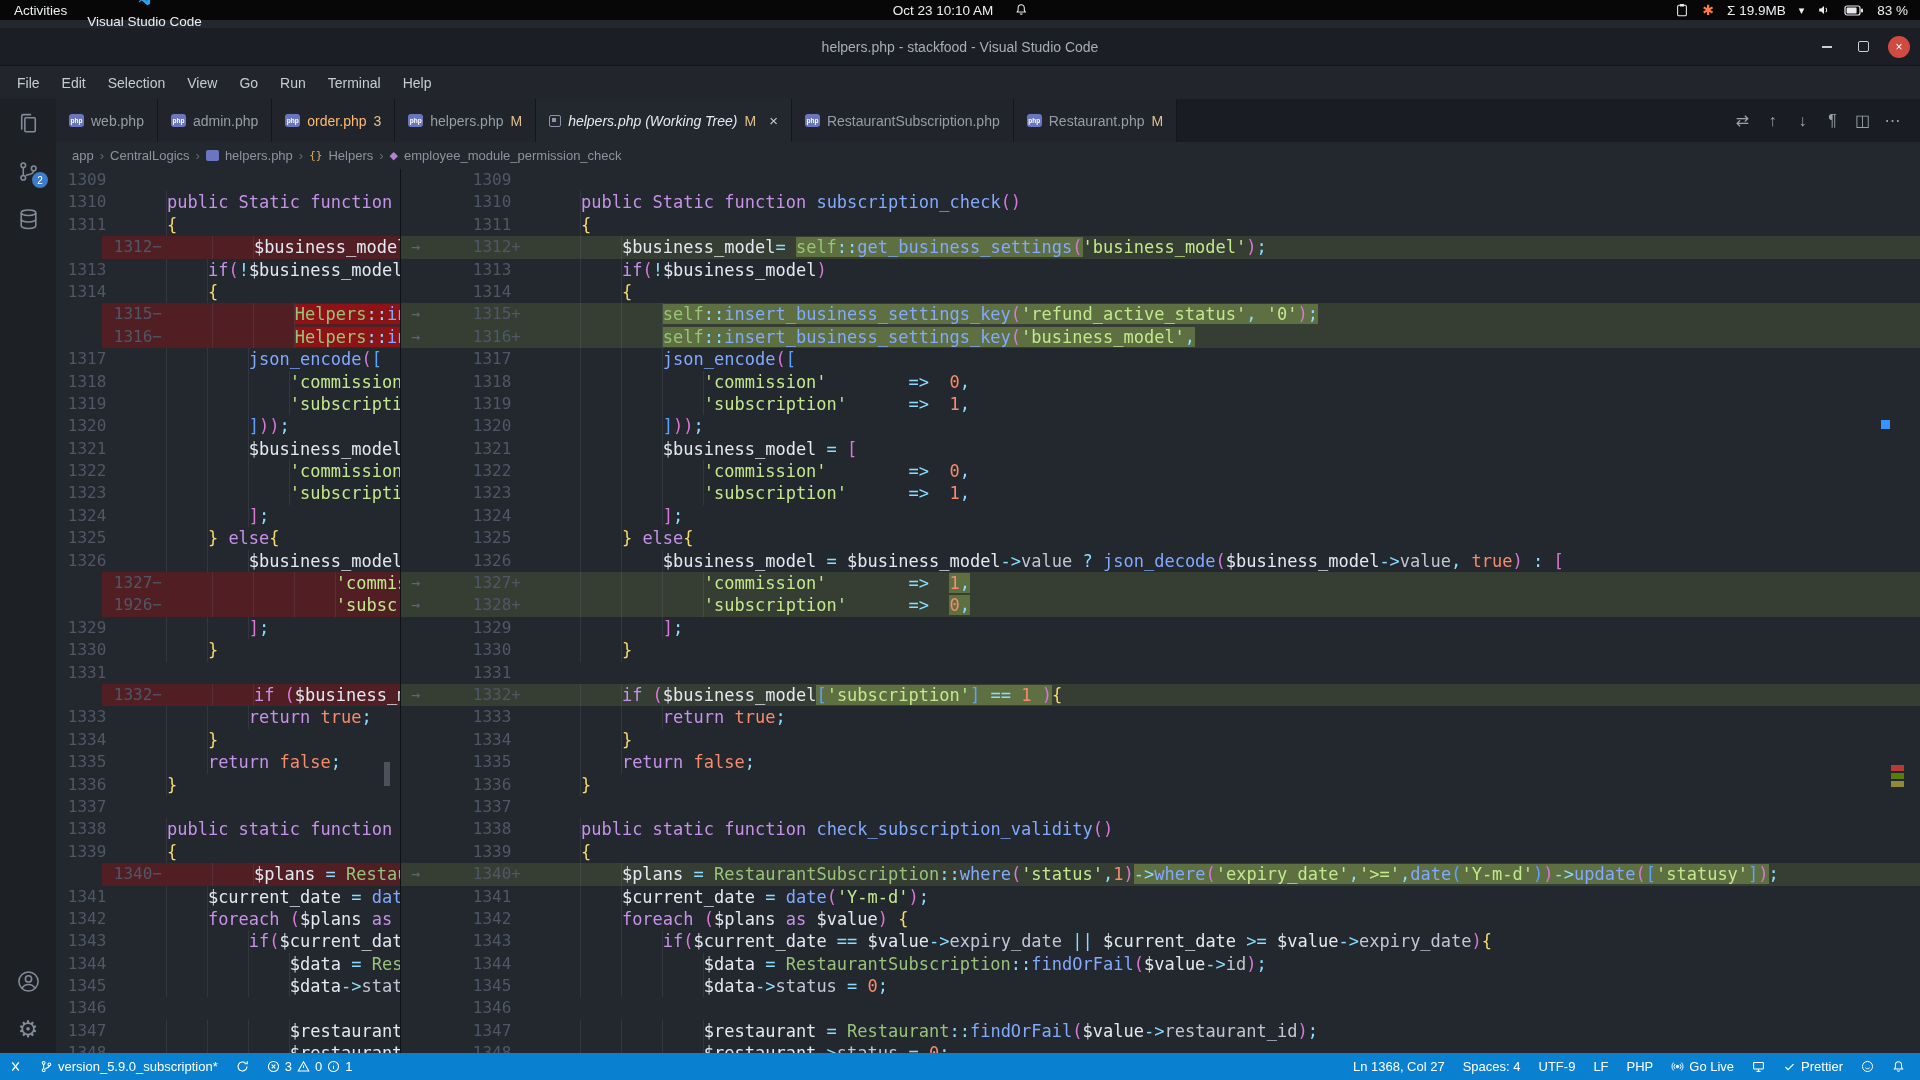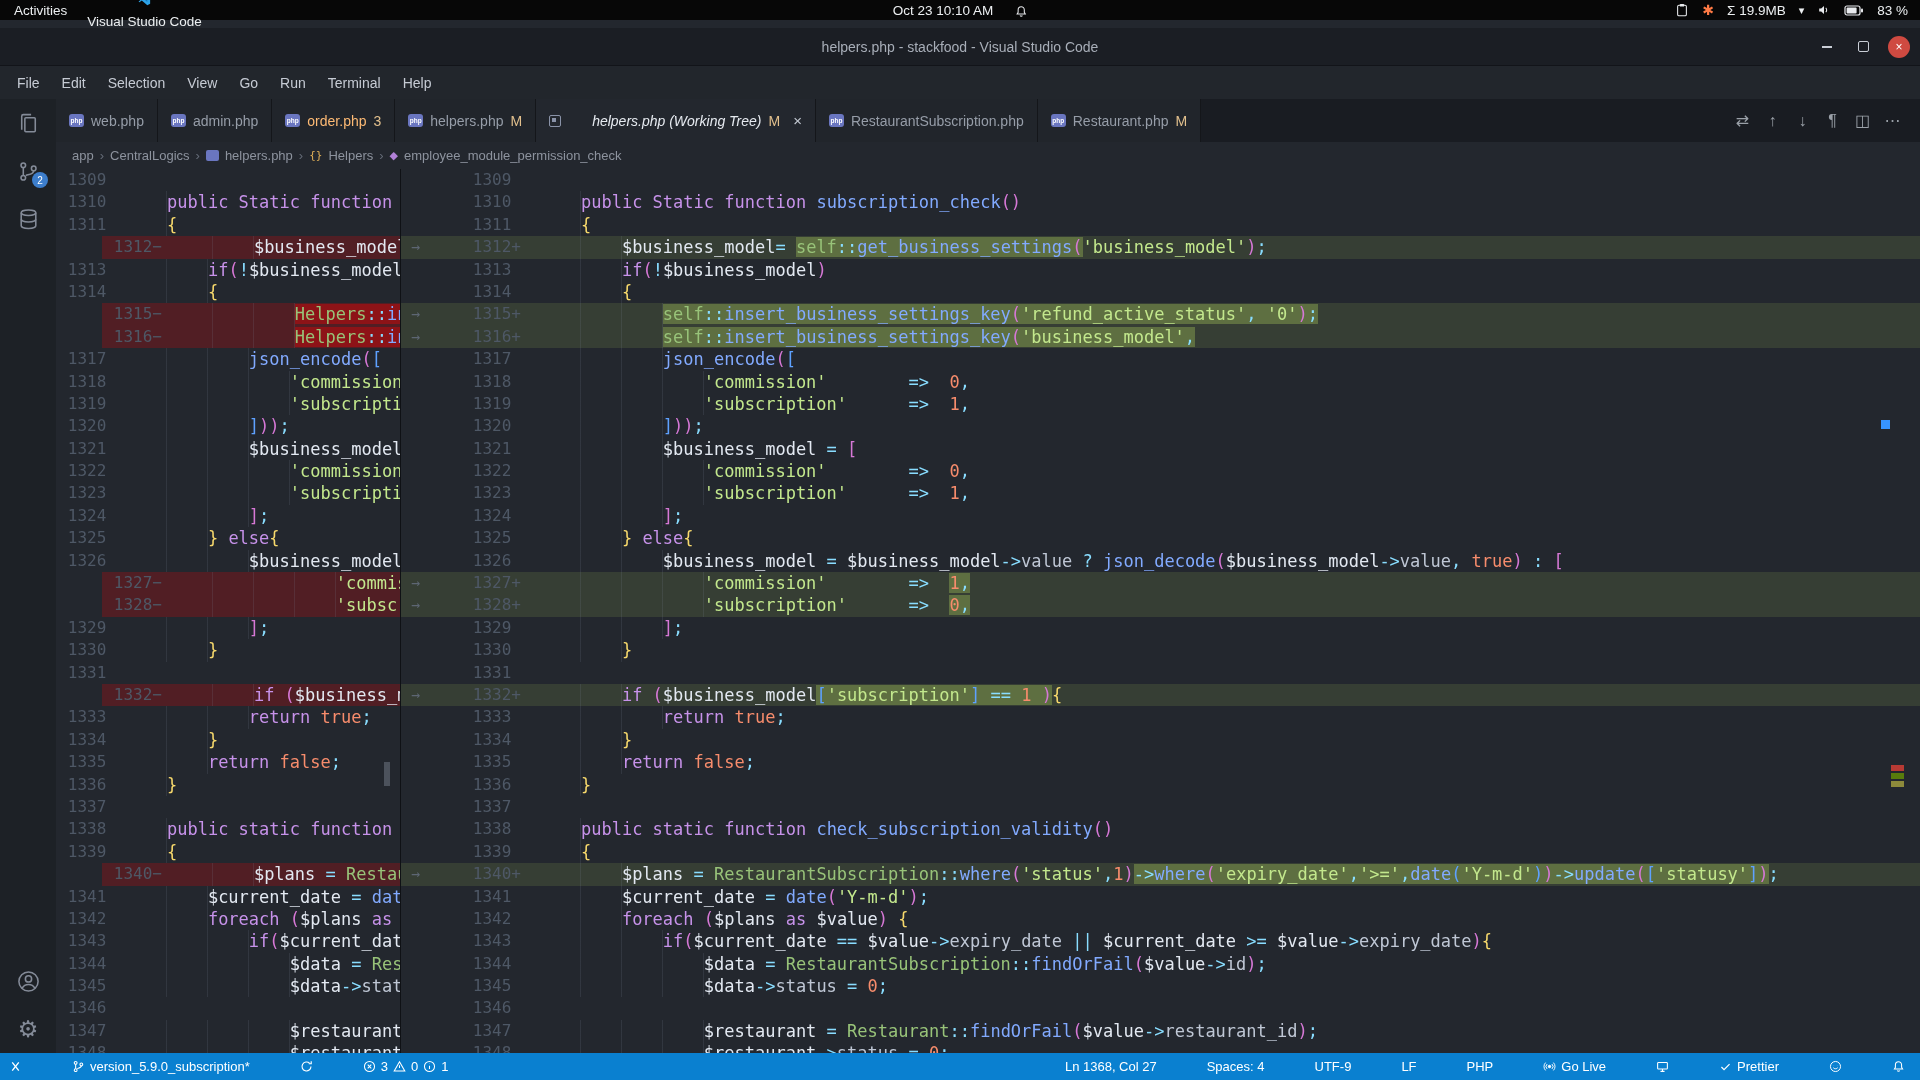--- a/index.html
+++ b/index.html
@@ -4,21 +4,21 @@
 <style>
   *{box-sizing:border-box;margin:0;padding:0;}
   html,body{width:1920px;height:1080px;overflow:hidden;background:#23272e;
     font-family:"Liberation Sans",sans-serif;color:#c6cbd4;}
 
   
   #gnome-bar{position:absolute;top:0;left:0;right:0;height:20px;background:#070707;
     display:flex;align-items:center;color:#eceff1;font-size:13.5px;z-index:30;}
   #gnome-left{display:flex;align-items:center;gap:20px;padding-left:14px;}
   #gnome-app{display:flex;align-items:center;gap:7px;flex-direction:column;}
-  #gnome-center{position:absolute;left:50%;transform:translateX(-50%);display:flex;align-items:flex-end;gap:21px;}
+  #gnome-center{position:absolute;left:50%;transform:translateX(-50%);display:flex;align-items:flex-start;gap:21px;}
   #gnome-right{margin-left:auto;display:flex;align-items:center;gap:13px;padding-right:12px;}
   .gicon{display:flex;align-items:center;color:#e8eaed;}
   .flower{color:#ff7a45;font-size:14px;line-height:1;}
 
   
   #titlebar{position:absolute;top:28px;left:0;right:0;height:38px;background:#1b1e24;
     border-bottom:1px solid #121419;display:flex;align-items:center;justify-content:center;
     font-size:14px;color:#a8aeb8;}
   #window-controls{position:absolute;right:10px;top:0;bottom:0;display:flex;align-items:center;gap:14px;}
   .wc{width:22px;height:22px;border-radius:50%;display:flex;align-items:center;justify-content:center;color:#c9ced6;font-size:13px;}
@@ -38,21 +38,21 @@
   .ab-badge{position:absolute;bottom:7px;right:8px;min-width:16px;height:16px;border-radius:50%;
     background:#3d7ecc;color:#fff;font-size:10px;display:flex;align-items:center;justify-content:center;}
   .gear-glyph{font-size:23px;line-height:1;}
 
   
   #tabbar{position:absolute;top:99px;left:56px;right:0;height:43px;background:#191c22;display:flex;}
   #tabs{display:flex;height:100%;overflow:hidden;}
   .tab{display:flex;align-items:center;gap:7px;padding:0 13px;background:#21252b;
     border-right:1px solid #14161a;font-size:14px;color:#969da8;white-space:nowrap;}
   .tab.active{background:#23272e;color:#e6eaf0;}
-  .tab.active .tab-label{font-style:italic;margin-left:24px;}
+  .tab.active .tab-label{font-style:italic;}
   .tab-git{color:#e2c08d;}
   .tab-badge{color:#e2c08d;}
   .tab-close{margin-left:6px;color:#c3c9d2;font-size:15px;}
   .tab-ico{width:15px;height:13px;border-radius:3px;background:#6a76c0;color:#fff;
     font-size:6.5px;font-weight:bold;display:flex;align-items:center;justify-content:center;flex:none;}
   .ico-diff{background:transparent;border:1.5px solid #8a93a8;width:12px;height:12px;border-radius:2px;position:relative;}
   .ico-diff::after{content:"";position:absolute;left:2px;top:2px;width:4px;height:4px;background:#8a93a8;}
   #tab-actions{margin-left:auto;display:flex;align-items:center;gap:3px;padding-right:14px;color:#9aa0a8;font-size:16px;}
   .action{width:27px;text-align:center;}
 
@@ -88,21 +88,21 @@
   .ov{position:absolute;z-index:6;}
   #ov-blue{right:30px;top:251px;width:9px;height:9px;background:#3794ff;}
   #ov-red{right:16px;top:596px;width:13px;height:6px;background:#b73a34;}
   #ov-green{right:16px;top:604px;width:13px;height:6px;background:#587c0c;}
   #ov-olive{right:16px;top:612px;width:13px;height:6px;background:#8d8a3b;}
   #left-scroll{left:328px;top:593px;width:6px;height:24px;background:#4c525c;}
 
   
   #statusbar{position:absolute;bottom:0;left:0;right:0;height:27px;background:#0a80d0;
     color:#fff;display:flex;align-items:center;font-size:13px;z-index:30;}
-  #sb-left,#sb-right{display:flex;height:100%;gap:32px;}
+  #sb-left,#sb-right{display:flex;height:100%;}
   #sb-right{margin-left:auto;padding-right:6px;}
   .sb-item{display:flex;align-items:center;gap:5px;padding:0 9px;height:100%;}
   .sb-ico{display:flex;align-items:center;}
 </style>
 <style>.tk-pl{color:#bfc7d5}.tk-k{color:#c792ea}.tk-fn{color:#82aaff}.tk-cl{color:#98c379}.tk-s{color:#c3e88d}.tk-n{color:#f78c6c}.tk-v{color:#e3e9f2}.tk-op{color:#89ddff}.tk-p{color:#89ddff}.tk-b1{color:#f7d96c}.tk-b2{color:#d678d6}.tk-b3{color:#5ea1ff}.tk-ws{color:#bfc7d5}.t-add{background:rgba(155,185,85,0.16)}.t-del{background:rgba(255,0,0,0.21)}#pane-right .chg{background:rgba(155,185,85,0.40)}#pane-left .chg{background:rgba(255,0,0,0.35)}#statusbar{background:#0a80d0}</style></head>
 <body>
 
 <div id="gnome-bar">
   <div id="gnome-left">
     <span>Activities</span>
@@ -284,21 +284,21 @@
       <div class="line"><span class="ln">1318 </span><span class="txt"><span class="tk tk-ws">                </span><span class="tk tk-s">'commission'</span></span></div>
       <div class="line"><span class="ln">1319 </span><span class="txt"><span class="tk tk-ws">                </span><span class="tk tk-s">'subscription'</span></span></div>
       <div class="line"><span class="ln">1320 </span><span class="txt"><span class="tk tk-ws">            </span><span class="tk tk-b3">]</span><span class="tk tk-b2">))</span><span class="tk tk-p">;</span></span></div>
       <div class="line"><span class="ln">1321 </span><span class="txt"><span class="tk tk-ws">            </span><span class="tk tk-v">$business_model</span></span></div>
       <div class="line"><span class="ln">1322 </span><span class="txt"><span class="tk tk-ws">                </span><span class="tk tk-s">'commission'</span></span></div>
       <div class="line"><span class="ln">1323 </span><span class="txt"><span class="tk tk-ws">                </span><span class="tk tk-s">'subscription'</span></span></div>
       <div class="line"><span class="ln">1324 </span><span class="txt"><span class="tk tk-ws">            </span><span class="tk tk-b2">]</span><span class="tk tk-p">;</span></span></div>
       <div class="line"><span class="ln">1325 </span><span class="txt"><span class="tk tk-ws">        </span><span class="tk tk-b1">} </span><span class="tk tk-k">else</span><span class="tk tk-b1">{</span></span></div>
       <div class="line"><span class="ln">1326 </span><span class="txt"><span class="tk tk-ws">            </span><span class="tk tk-v">$business_model</span></span></div>
       <div class="line t-del"><span class="ln">1327−</span><span class="txt"><span class="tk tk-ws">                </span><span class="tk tk-s">'commission'</span></span></div>
-      <div class="line t-del"><span class="ln">1328−</span><span class="txt"><span class="tk tk-ws">                </span><span class="tk tk-s">'subscription'</span></span></div>
+      <div class="line t-del"><span class="ln">1926−</span><span class="txt"><span class="tk tk-ws">                </span><span class="tk tk-s">'subscription'</span></span></div>
       <div class="line"><span class="ln">1329 </span><span class="txt"><span class="tk tk-ws">            </span><span class="tk tk-b2">]</span><span class="tk tk-p">;</span></span></div>
       <div class="line"><span class="ln">1330 </span><span class="txt"><span class="tk tk-ws">        </span><span class="tk tk-b1">}</span></span></div>
       <div class="line"><span class="ln">1331 </span><span class="txt"></span></div>
       <div class="line t-del"><span class="ln">1332−</span><span class="txt"><span class="tk tk-ws">        </span><span class="tk tk-k">if </span><span class="tk tk-b2">(</span><span class="tk tk-v">$business_model</span></span></div>
       <div class="line"><span class="ln">1333 </span><span class="txt"><span class="tk tk-ws">            </span><span class="tk tk-k">return </span><span class="tk tk-n">true</span><span class="tk tk-p">;</span></span></div>
       <div class="line"><span class="ln">1334 </span><span class="txt"><span class="tk tk-ws">        </span><span class="tk tk-b1">}</span></span></div>
       <div class="line"><span class="ln">1335 </span><span class="txt"><span class="tk tk-ws">        </span><span class="tk tk-k">return </span><span class="tk tk-n">false</span><span class="tk tk-p">;</span></span></div>
       <div class="line"><span class="ln">1336 </span><span class="txt"><span class="tk tk-ws">    </span><span class="tk tk-b1">}</span></span></div>
       <div class="line"><span class="ln">1337 </span><span class="txt"></span></div>
       <div class="line"><span class="ln">1338 </span><span class="txt"><span class="tk tk-ws">    </span><span class="tk tk-k">public </span><span class="tk tk-k">static </span><span class="tk tk-k">function </span></span></div>

